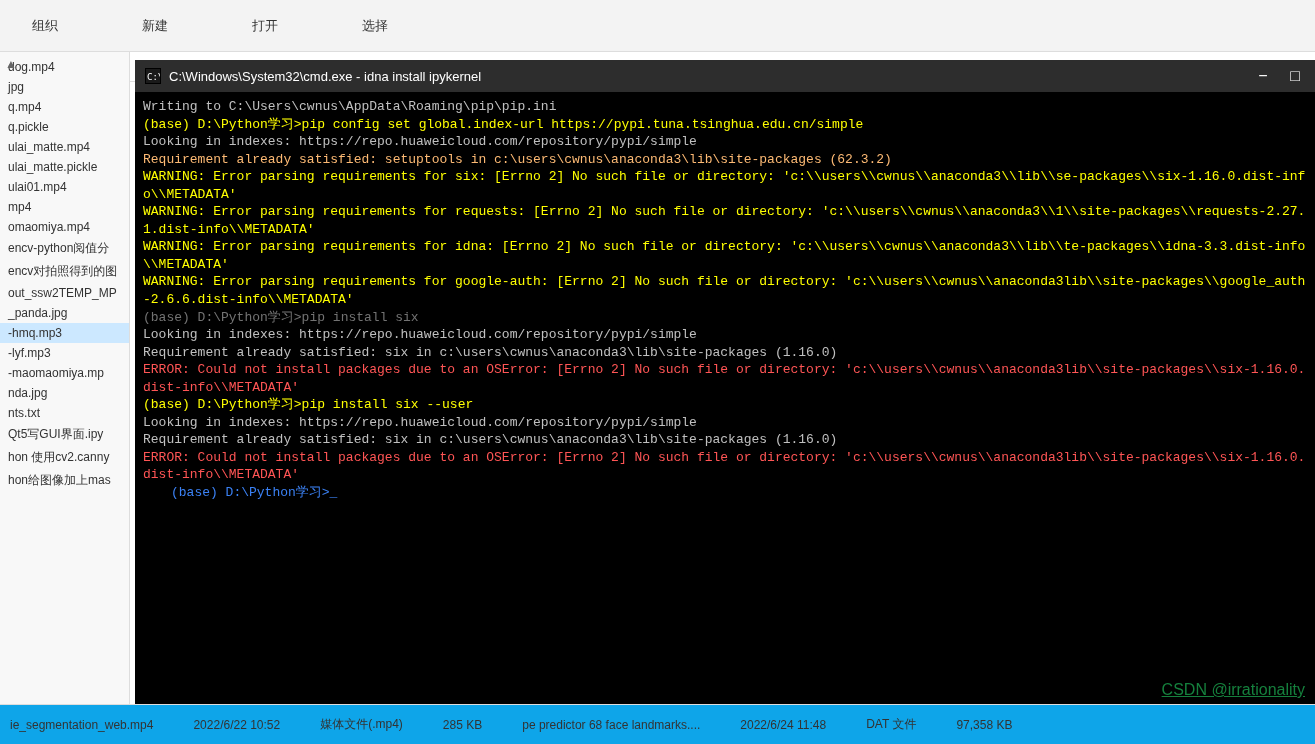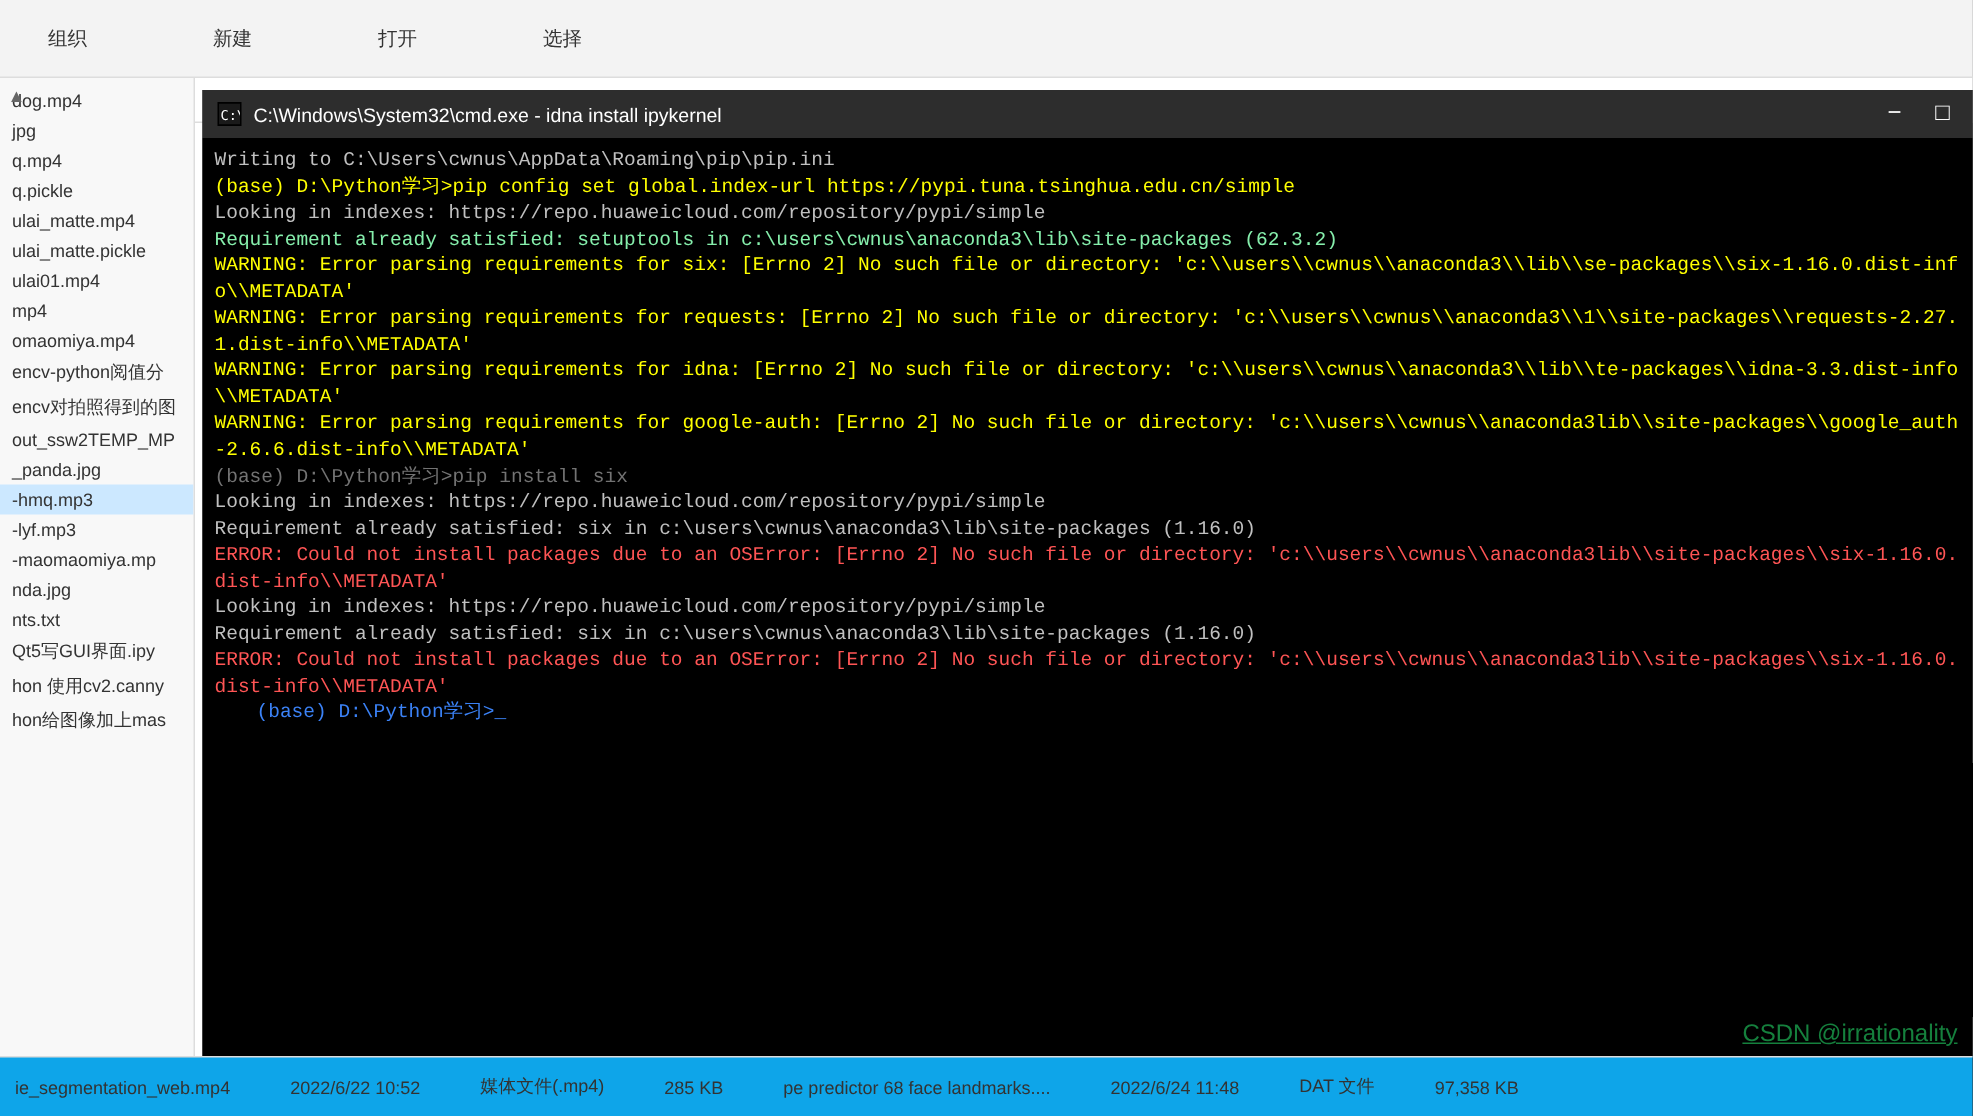--- a/index.html
+++ b/index.html
@@ -241,31 +241,32 @@
         <span class="cmd-control-btn">−</span>
         <span class="cmd-control-btn">□</span>
       </div>
     </div>
 
     <div class="cmd-body" id="cmd-body">
     <div class="cmd-line" style="color: rgb(192, 192, 192);">Writing to C:\Users\cwnus\AppData\Roaming\pip\pip.ini</div>
         <div class="cmd-line" style="color: rgb(255, 255, 0);">(base) D:\Python学习&gt;pip config set global.index-url https://pypi.tuna.tsinghua.edu.cn/simple</div>
         <div class="cmd-line" style="color: rgb(192, 192, 192);"></div>
         <div class="cmd-line" style="color: rgb(192, 192, 192);">Looking in indexes: https://repo.huaweicloud.com/repository/pypi/simple</div>
-        <div class="cmd-line" style="color: #86efac;">Requirement already satisfied: setuptools in c:\users\cwnus\anaconda3\lib\site-packages (62.3.2)</div>
+        <div class="cmd-line" style="color: #fdba74;">Requirement already satisfied: setuptools in c:\users\cwnus\anaconda3\lib\site-packages (62.3.2)</div>
         <div class="cmd-line" style="color: rgb(255, 255, 0);">WARNING: Error parsing requirements for six: [Errno 2] No such file or directory: 'c:\\users\\cwnus\\anaconda3\\lib\\se-packages\\six-1.16.0.dist-info\\METADATA'</div>
         <div class="cmd-line" style="color: rgb(255, 255, 0);">WARNING: Error parsing requirements for requests: [Errno 2] No such file or directory: 'c:\\users\\cwnus\\anaconda3\\1\\site-packages\\requests-2.27.1.dist-info\\METADATA'</div>
         <div class="cmd-line" style="color: rgb(255, 255, 0);">WARNING: Error parsing requirements for idna: [Errno 2] No such file or directory: 'c:\\users\\cwnus\\anaconda3\\lib\\te-packages\\idna-3.3.dist-info\\METADATA'</div>
         <div class="cmd-line" style="color: rgb(255, 255, 0);">WARNING: Error parsing requirements for google-auth: [Errno 2] No such file or directory: 'c:\\users\\cwnus\\anaconda3lib\\site-packages\\google_auth-2.6.6.dist-info\\METADATA'</div>
         <div class="cmd-line" style="color: rgb(192, 192, 192);"></div>
         <div class="cmd-line" style="color: #737373;">(base) D:\Python学习&gt;pip install six</div>
         <div class="cmd-line" style="color: rgb(192, 192, 192);">Looking in indexes: https://repo.huaweicloud.com/repository/pypi/simple</div>
         <div class="cmd-line" style="color: rgb(192, 192, 192);">Requirement already satisfied: six in c:\users\cwnus\anaconda3\lib\site-packages (1.16.0)</div>
         <div class="cmd-line" style="color: rgb(255, 85, 85);">ERROR: Could not install packages due to an OSError: [Errno 2] No such file or directory: 'c:\\users\\cwnus\\anaconda3lib\\site-packages\\six-1.16.0.dist-info\\METADATA'</div>
         <div class="cmd-line" style="color: rgb(192, 192, 192);"></div>
+        <div class="cmd-line" style="color: rgb(255, 255, 0);">(base) D:\Python学习&gt;pip install six --user</div>
         <div class="cmd-line" style="color: rgb(192, 192, 192);">Looking in indexes: https://repo.huaweicloud.com/repository/pypi/simple</div>
         <div class="cmd-line" style="color: rgb(192, 192, 192);">Requirement already satisfied: six in c:\users\cwnus\anaconda3\lib\site-packages (1.16.0)</div>
         <div class="cmd-line" style="color: rgb(255, 85, 85);">ERROR: Could not install packages due to an OSError: [Errno 2] No such file or directory: 'c:\\users\\cwnus\\anaconda3lib\\site-packages\\six-1.16.0.dist-info\\METADATA'</div>
         <div class="cmd-line" style="color: rgb(192, 192, 192);"></div>
         <div class="cmd-line" style="color: #3b82f6; margin-left: 28px;">(base) D:\Python学习&gt;_</div>
       </div>
   </div>
 
   <div class="status-bar">
     <span id="status-name-1">ie_segmentation_web.mp4</span>

